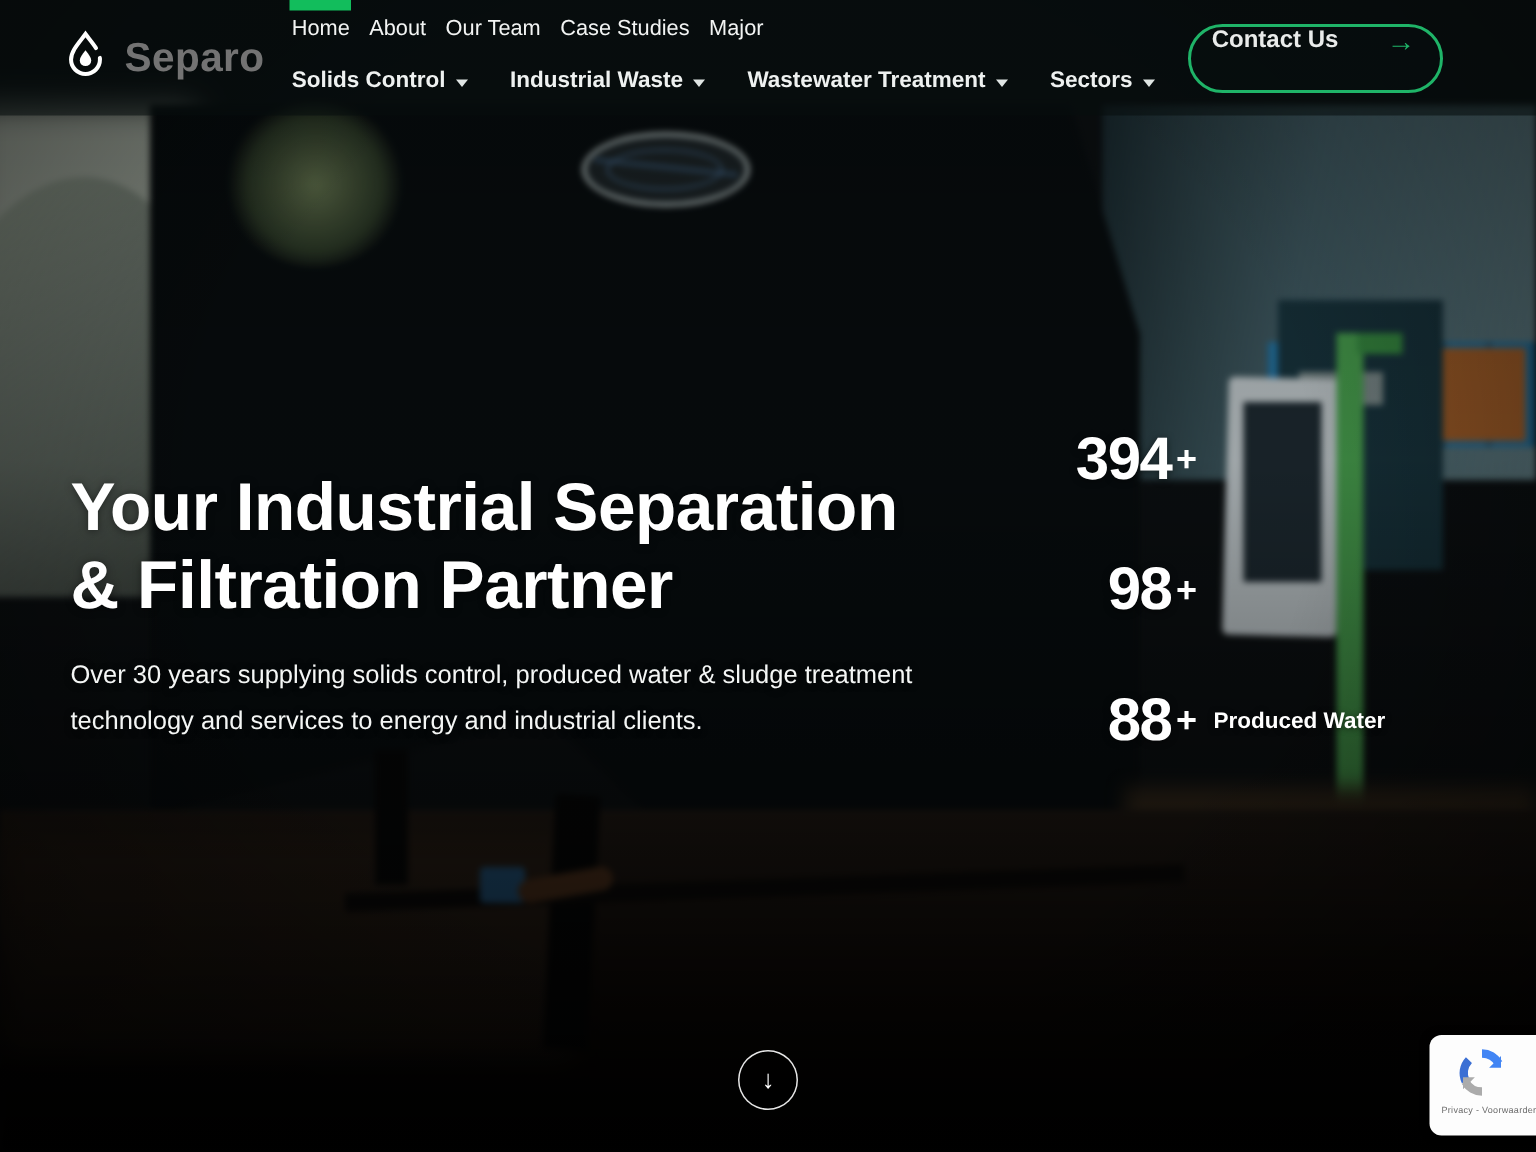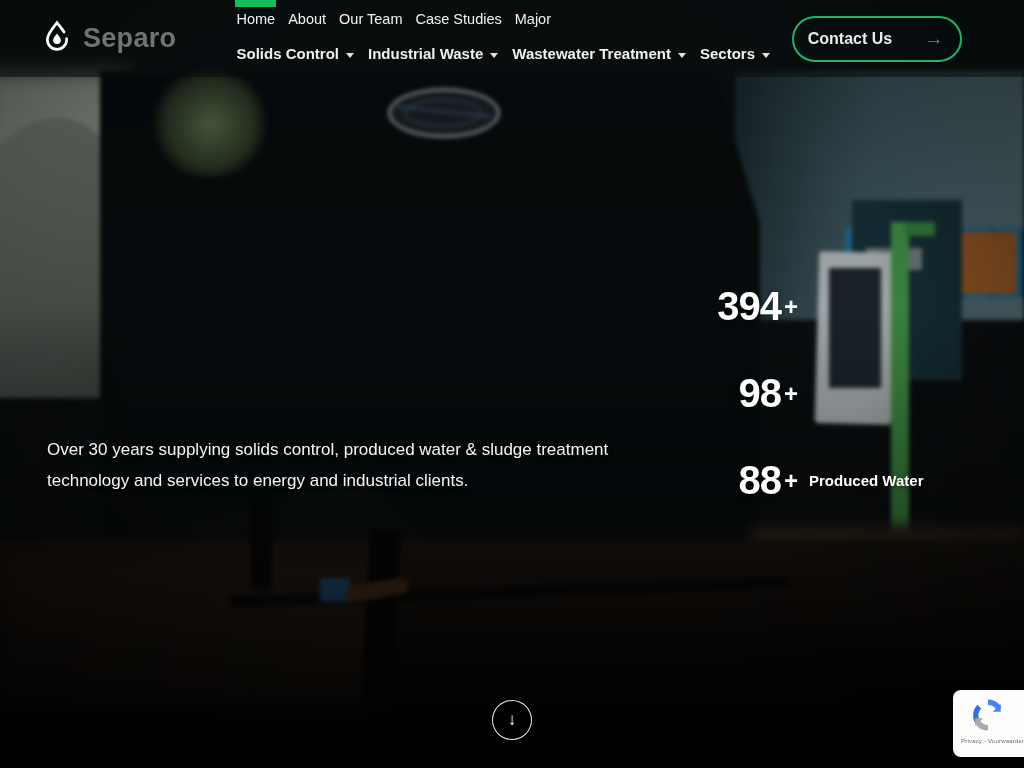--- a/index.html
+++ b/index.html
@@ -46,24 +46,24 @@
                          linear-gradient(180deg, rgba(0,0,0,.25) 0%, rgba(0,0,0,.15) 40%, rgba(0,0,0,.55) 78%, rgba(0,0,0,.92) 100%); }
 
   
   header { position:absolute; left:0; top:0; width:1024px; height:77px; background:rgba(7,13,13,.58); z-index:10; }
   .logo { position:absolute; left:40px; top:19px; display:flex; align-items:center; gap:9px; }
   .logo-text { color:#737373; font-size:27px; font-weight:700; letter-spacing:.3px; }
   .nav { position:absolute; top:0; right:254px; display:flex; flex-direction:column; align-items:flex-start;margin-left:28px; }
   .nav-row1 { display:flex; gap:13px; }
   .nav-row1 .nav-item { position:relative; padding-top:12px; color:#f2f4f3; font-size:14.5px; line-height:15px; cursor:pointer; }
   .nav-row1 .nav-item.active::before { content:""; position:absolute; top:0; left:-1px; right:-1px; height:7px; background:var(--accent-bright,#12bd5c); }
-  .nav-row2 { display:flex; gap:14px; margin-top:19px; }
+  .nav-row2 { display:flex; gap:28px; margin-top:19px; }
   .nav-row2 .nav-item { display:flex; align-items:center; color:#eef1f0; font-size:15px; font-weight:700; line-height:16px; cursor:pointer; }
   .caret { width:0; height:0; border-left:4.5px solid transparent; border-right:4.5px solid transparent; border-top:5.5px solid #dfe5e3; margin-left:7px; margin-top:2px; }
-  .contact-btn { position:absolute; right:62px; top:16px; height:46px; display:flex; align-items:center;
+  .contact-btn { position:absolute; right:62px; top:16px; height:46px; display:flex; align-items:flex-start;
                  border:2px solid var(--accent,#1fb468); border-radius:24px; overflow:hidden; cursor:pointer; background:rgba(8,14,14,.25); }
   .contact-label { display:flex; align-items:center; justify-content:center; width:112px; color:#e9ebea; font-size:16px; font-weight:700; }
   .contact-divider { width:2px; background:var(--accent,#1fb468); }
   .contact-arrow { display:flex; align-items:center; justify-content:center; width:52px; color:var(--accent,#1fb468); font-size:19px; }
 
   
   .hero-content { position:absolute; inset:0; z-index:5; }
   h1 { position:absolute; left:47px; top:312px; width:680px; color:#fff; font-size:45px; line-height:52px; font-weight:700; letter-spacing:-.3px; text-shadow:0 1px 6px rgba(0,0,0,.45); }
   .hero-desc { position:absolute; left:47px; top:434px; width:620px; color:#f4f6f5; font-size:17px; line-height:31px; text-shadow:0 1px 5px rgba(0,0,0,.5); }
 
@@ -158,20 +158,24 @@
   </nav>
 
   <div class="contact-btn">
     <span class="contact-label">Contact Us</span>
     <span class="contact-divider"></span>
     <span class="contact-arrow">→</span>
   </div>
 </header>
 
 <div class="hero-content">
+  <h1>
+    <span>Your Industrial Separation</span><br>
+    <span>&amp; Filtration Partner</span>
+  </h1>
   <p class="hero-desc">Over 30 years supplying solids control, produced water &amp; sludge treatment technology and services to energy and industrial clients.</p>
 
   <div class="stats">
     <div class="stat">
       <span class="stat-num-wrap">
         <span class="stat-value">394</span>
         <span class="stat-plus">+</span>
       </span>
     </div>
     <div class="stat">

